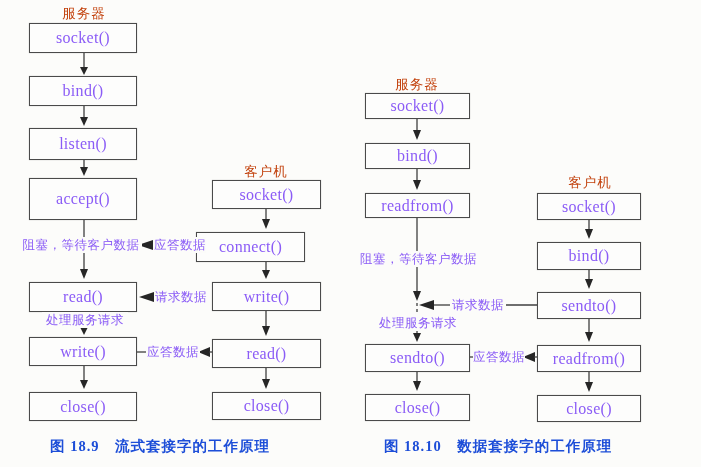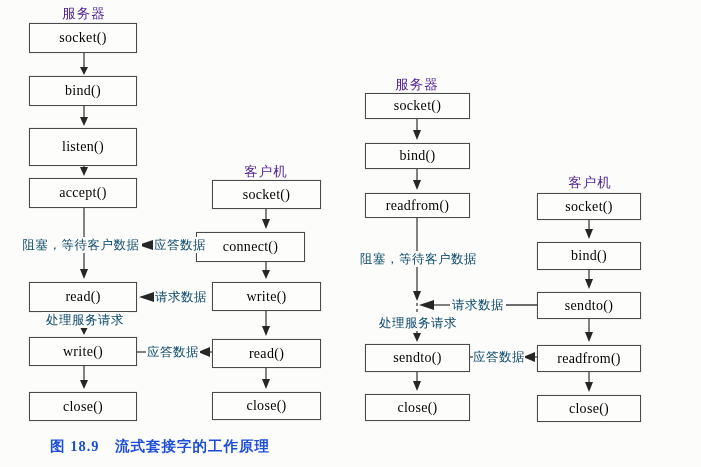--- a/index.html
+++ b/index.html
@@ -11,32 +11,32 @@
     color:#1e1e1e;
     overflow:hidden;
   }
   .lines{position:absolute;left:0;top:0;width:701px;height:467px;}
   .box{
     position:absolute;
     box-sizing:border-box;
     border:1px solid #4a4a4a;
     background:#fdfdfc;
     display:flex;align-items:center;justify-content:center;
-    font-size:14px;color:#000000;
+    font-size:16px;color:#8b5cf6;
     letter-spacing:.3px;
     box-shadow:0 0 1px rgba(60,60,60,.35);
   }
   .coltitle{
     position:absolute;
-    font-size:13.5px;color:#4c1d95;
+    font-size:13.5px;color:#c2410c;
     text-align:center;letter-spacing:1px;
   }
   .ann{
     position:absolute;
-    font-size:12.5px;color:#0c4a6e;
+    font-size:12.5px;color:#8b5cf6;
     text-align:center;letter-spacing:.5px;
     background:#fcfcfa;
     line-height:16px;height:16px;
     white-space:nowrap;
   }
   .caption{
     position:absolute;
     font-size:14.5px;font-weight:600;color:#1d4ed8;
     text-align:center;letter-spacing:1px;
     white-space:nowrap;
@@ -125,22 +125,22 @@
       <line x1="470" y1="357" x2="478" y2="357"></line>
       <polygon points="523,357 535,352 535,362"></polygon>
       <line x1="534" y1="357" x2="537" y2="357"></line>
     </g>
   </svg>
 
   <div class="coltitle" style="left:54px;top:5px;width:60px">服务器</div>
 
   <div class="box" style="left:29px;top:23px;width:108px;height:30px">socket()</div>
   <div class="box" style="left:29px;top:76px;width:108px;height:30px">bind()</div>
-  <div class="box" style="left:29px;top:128px;width:108px;height:38px">listen()</div>
-  <div class="box" style="left:29px;top:178px;width:108px;height:30px">accept()</div>
+  <div class="box" style="left:29px;top:128px;width:108px;height:32px">listen()</div>
+  <div class="box" style="left:29px;top:178px;width:108px;height:42px">accept()</div>
   <div class="box" style="left:29px;top:282px;width:108px;height:30px">read()</div>
   <div class="box" style="left:29px;top:337px;width:108px;height:29px">write()</div>
   <div class="box" style="left:29px;top:392px;width:108px;height:29px">close()</div>
 
   <div class="coltitle" style="left:236px;top:163px;width:60px">客户机</div>
 
   <div class="box" style="left:212px;top:180px;width:109px;height:29px">socket()</div>
   <div class="box" style="left:196px;top:232px;width:109px;height:30px">connect()</div>
   <div class="box" style="left:212px;top:282px;width:109px;height:29px">write()</div>
   <div class="box" style="left:212px;top:339px;width:109px;height:29px">read()</div>
@@ -168,14 +168,15 @@
   <div class="box" style="left:537px;top:242px;width:104px;height:28px">bind()</div>
   <div class="box" style="left:537px;top:292px;width:104px;height:27px">sendto()</div>
   <div class="box" style="left:537px;top:345px;width:104px;height:27px">readfrom()</div>
   <div class="box" style="left:537px;top:395px;width:104px;height:27px">close()</div>
 
   <div class="ann" style="left:360px;top:251px;width:116px">阻塞，等待客户数据</div>
   <div class="ann" style="left:450px;top:297px;width:56px">请求数据</div>
   <div class="ann" style="left:377px;top:315px;width:82px">处理服务请求</div>
   <div class="ann" style="left:473px;top:349px;width:52px">应答数据</div>
 
+  <div class="caption" style="left:358px;top:437px;width:280px">图 18.10　数据套接字的工作原理</div>
 
 </div>
 
 </body></html>

